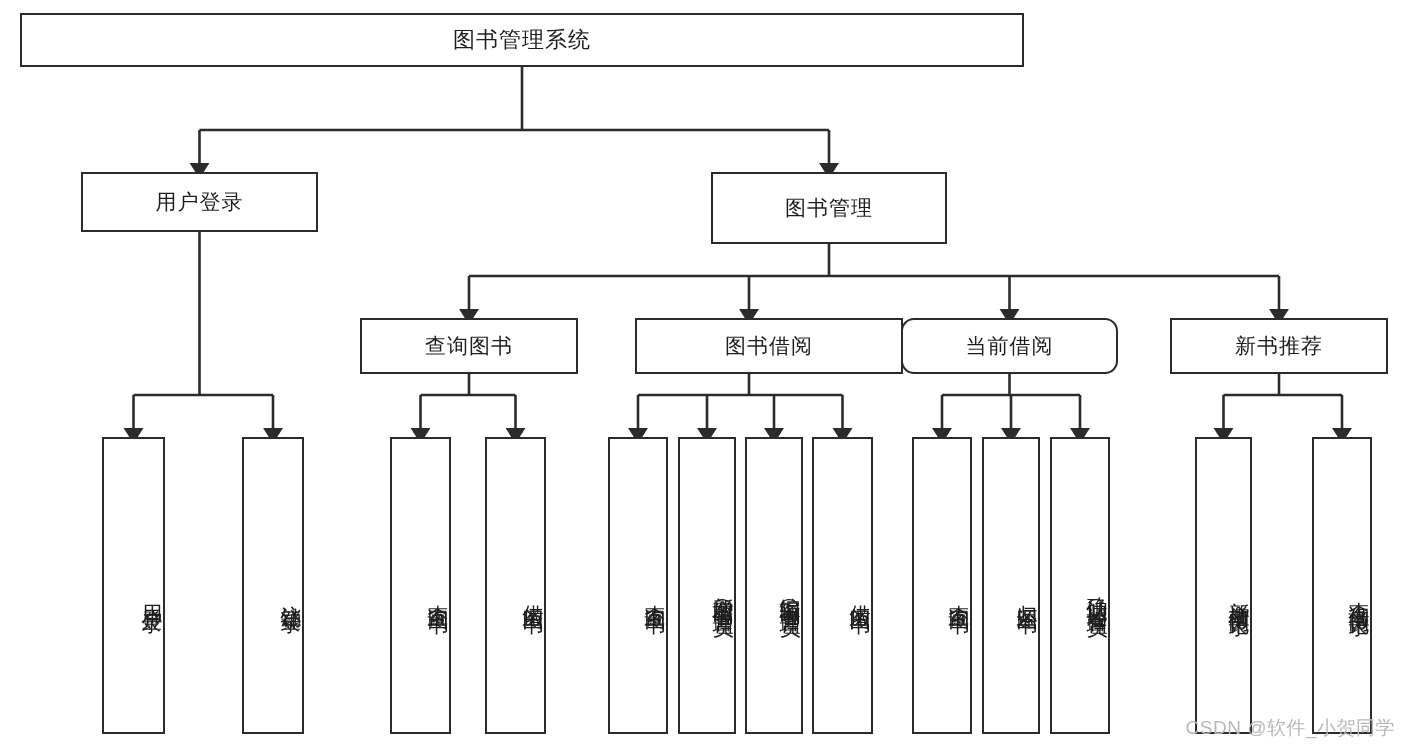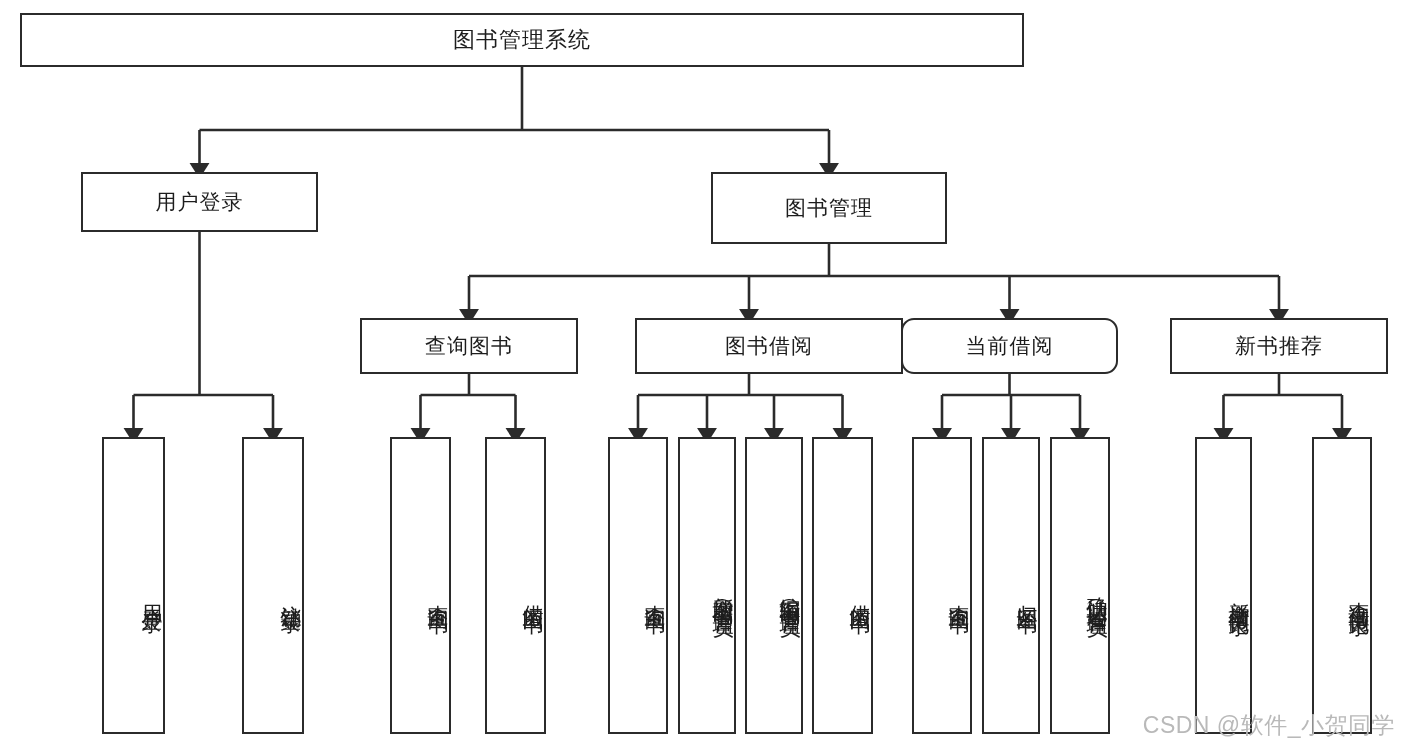--- a/index.html
+++ b/index.html
@@ -20,21 +20,21 @@
   .node-box.vert{
     writing-mode:vertical-rl;text-orientation:upright;
     font-size:21px;letter-spacing:3px;
     align-items:flex-start;justify-content:center;
     padding-top:16px;line-height:1.05;
   }
   .node-label{display:block;white-space:nowrap;}
   .node-box.vert .node-label{writing-mode:vertical-rl;text-orientation:upright;}
   #watermark{
     position:absolute;right:10px;bottom:6px;
-    font-size:23px;color:#b9b9b9;letter-spacing:.5px;
+    font-size:19px;color:#b9b9b9;letter-spacing:.5px;
     user-select:none;pointer-events:none;white-space:nowrap;
   }
 </style>
 </head>
 <body>
 
 <div id="diagram-root">
 
   <svg id="tree-svg" viewBox="0 0 1405 747" preserveAspectRatio="none">
     <defs>

